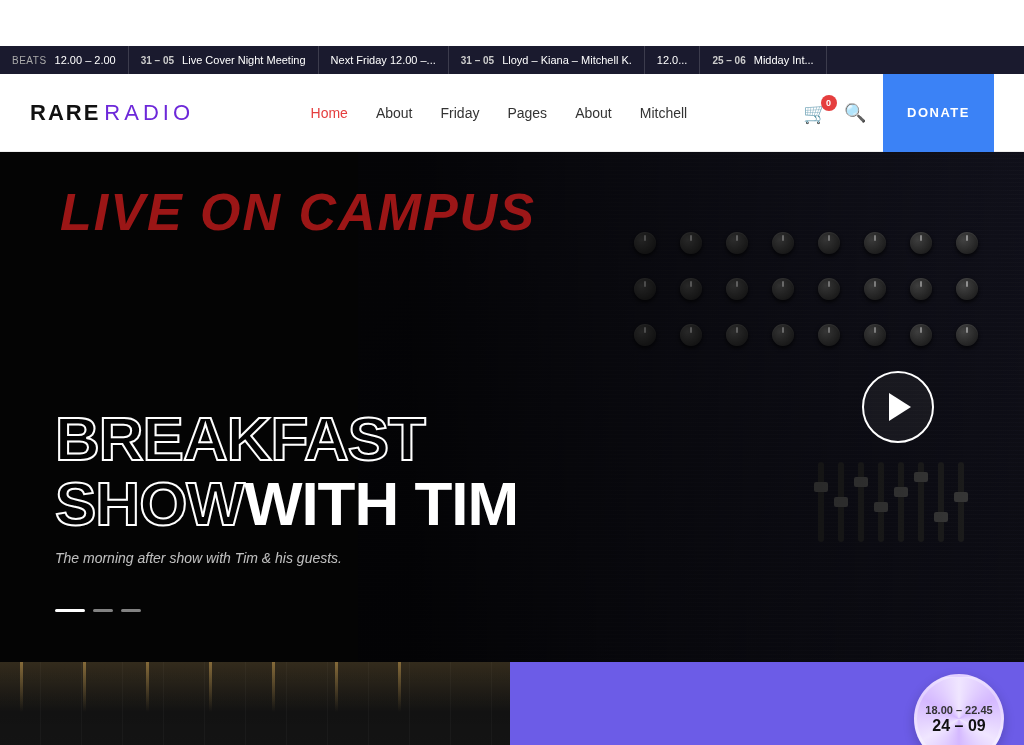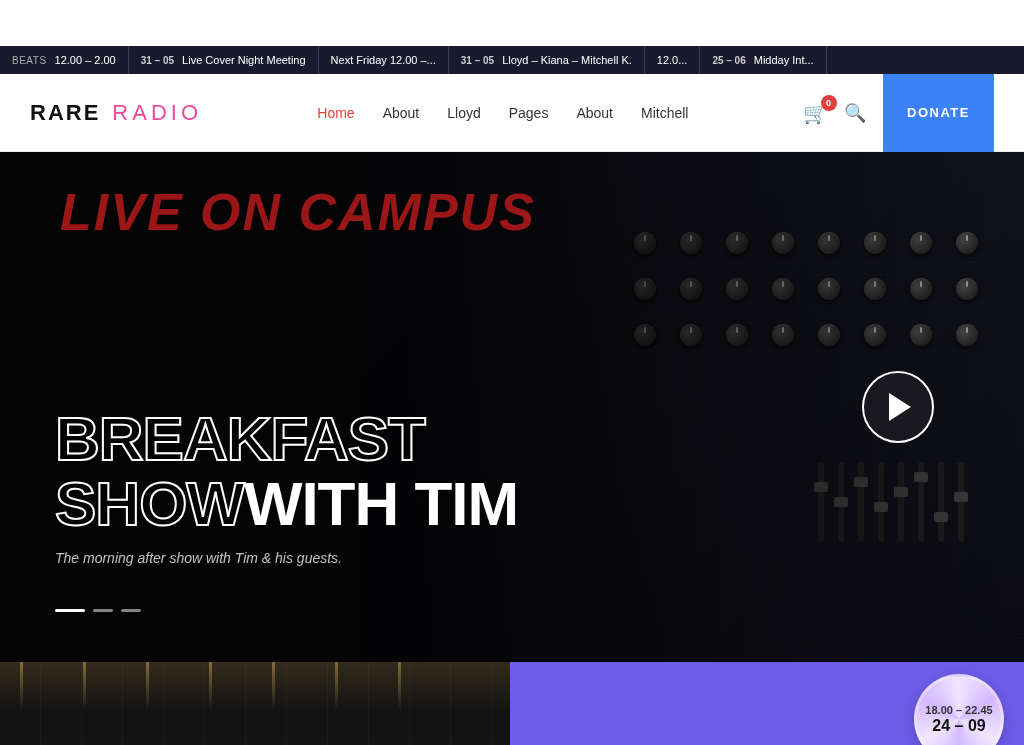--- a/index.html
+++ b/index.html
@@ -53,33 +53,33 @@
       align-items: center;
       justify-content: space-between;
       padding: 0 30px;
       height: 78px;
       background: #fff;
       border-bottom: 1px solid #eee;
     }
     .logo {
       display: flex;
       align-items: center;
-      gap: 12px;
+      gap: 4px;
     }
     .logo-rare {
       font-size: 22px;
       font-weight: 900;
       color: #111;
       letter-spacing: 2px;
       text-transform: uppercase;
     }
     .logo-radio {
       font-size: 22px;
       font-weight: 400;
-      color: #ec4899;
+      color: #6d28d9;
       letter-spacing: 4px;
       text-transform: uppercase;
     }
     .nav {
       display: flex;
       align-items: center;
       gap: 28px;
     }
     .nav-item {
       font-size: 14px;
@@ -429,21 +429,21 @@
 </div>
 
 <header class="header">
   <div class="logo">
     <span class="logo-rare">RARE</span>
     <span class="logo-radio">RADIO</span>
   </div>
   <nav class="nav">
     <a class="nav-item active">Home</a>
     <a class="nav-item">About</a>
-    <a class="nav-item">Lloyd</a>
+    <a class="nav-item">Friday</a>
     <a class="nav-item">Pages</a>
     <a class="nav-item">About</a>
     <a class="nav-item">Mitchell</a>
   </nav>
   <div class="nav-actions">
     <div class="cart-wrapper">
       <span class="cart-icon">🛒</span>
       <span class="cart-badge">0</span>
     </div>
     <span class="search-icon">🔍</span>

